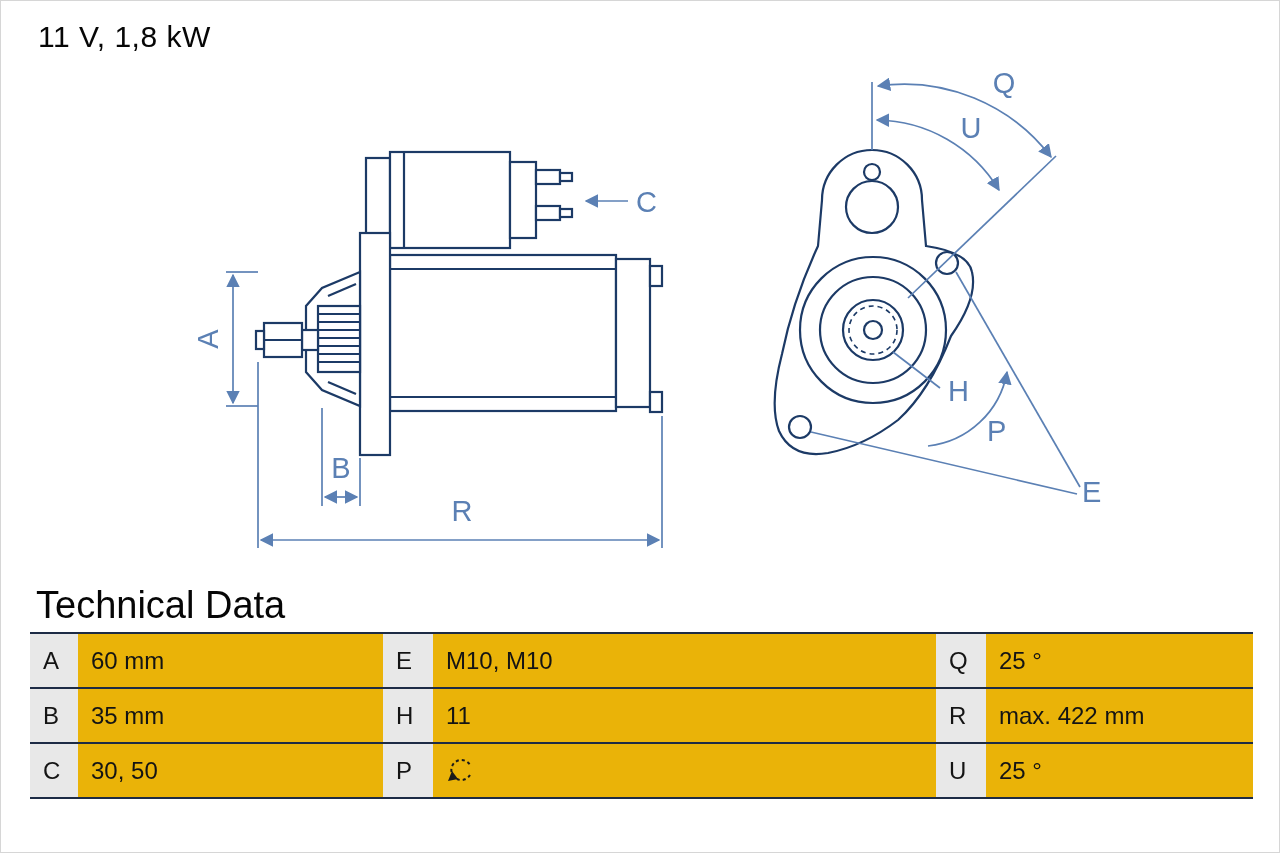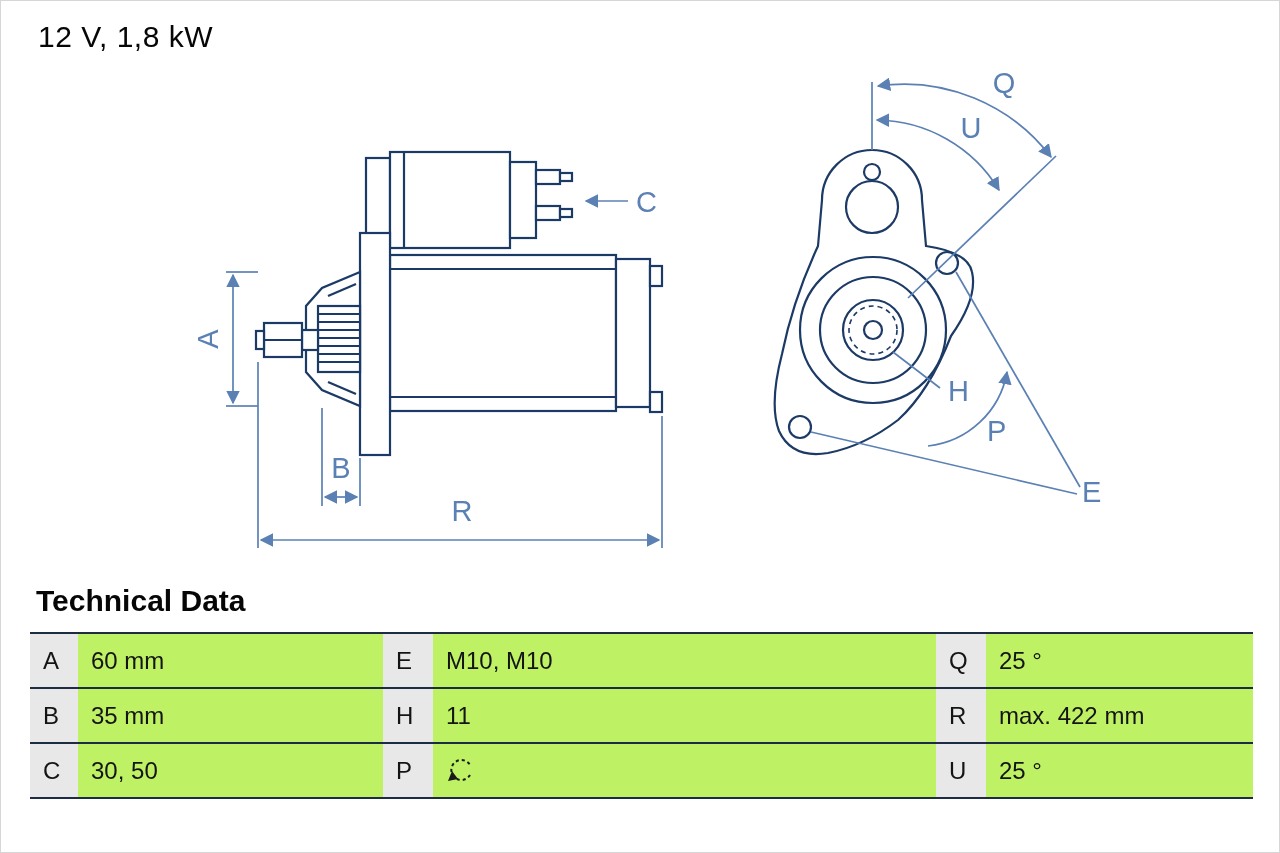--- a/index.html
+++ b/index.html
@@ -6,41 +6,41 @@
   .page{
     position:relative;width:1280px;height:853px;background:#fff;
     font-family:"Liberation Sans",sans-serif;overflow:hidden;
     box-shadow:inset 0 0 0 1px #d6d6d6;
   }
   .spec-title{
     position:absolute;left:38px;top:20px;font-size:30px;color:#060606;letter-spacing:0.5px;
   }
   .drawing{position:absolute;left:0;top:0;}
   .tech-heading{
-    position:absolute;left:36px;top:584px;font-size:30px;font-weight:bold;color:#060606;
+    position:absolute;left:36px;top:584px;font-size:38px;font-weight:normal;color:#060606;
   }
   table.data-table{
     position:absolute;left:30px;top:632px;width:1223px;
     border-collapse:collapse;font-size:24px;color:#141414;table-layout:fixed;
   }
   table.data-table td{
     border-top:2px solid #1d2b45;height:53px;padding:0 0 0 13px;vertical-align:middle;
     white-space:nowrap;overflow:hidden;
   }
   table.data-table tr:last-child td{border-bottom:2px solid #1d2b45;}
   td.key{background:#e8e8e8;}
-  td.val{background:#bef264;}
+  td.val{background:#eab308;}
   td.val svg{vertical-align:middle;}
 </style>
 </head>
 <body>
 
 <div class="page">
 
-  <div class="spec-title">12 V, 1,8 kW</div>
+  <div class="spec-title">11 V, 1,8 kW</div>
 
   <svg class="drawing" width="1280" height="578" viewBox="0 0 1280 578">
     <defs>
       <marker id="arr" viewBox="0 0 10 10" refX="9" refY="5" markerWidth="8" markerHeight="8" orient="auto-start-reverse">
         <path d="M0,0 L10,5 L0,10 z" fill="#5b80b4"></path>
       </marker>
     </defs>
 
     <g stroke="#1c3a66" stroke-width="2.2" fill="#ffffff">
 

